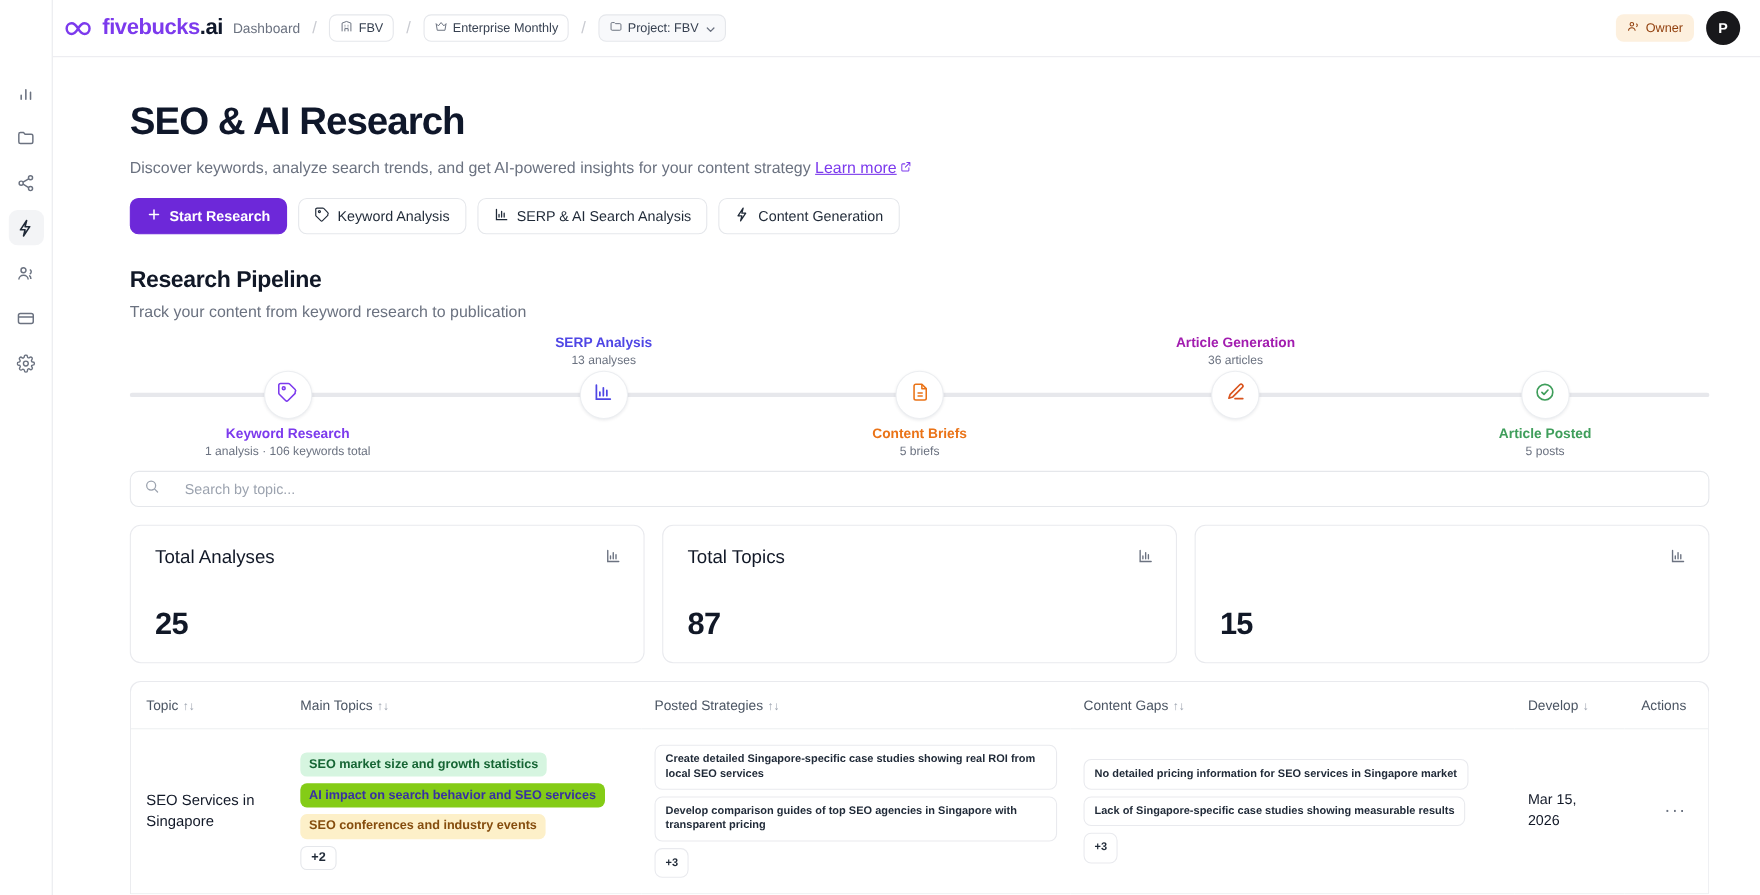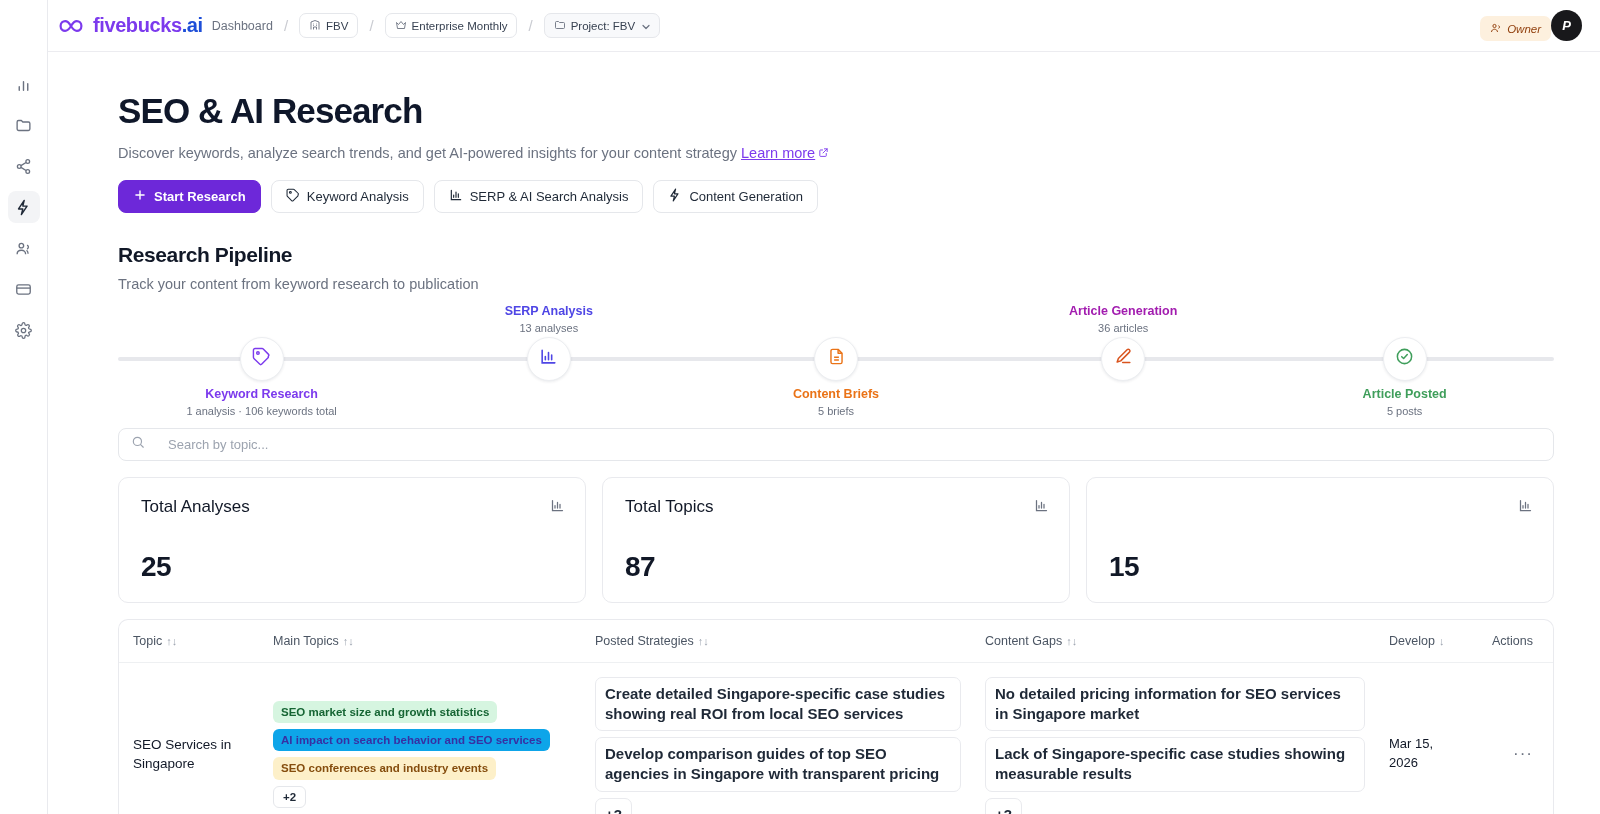--- a/index.html
+++ b/index.html
@@ -32,39 +32,39 @@
     position: absolute; left: 48px; top: 0; right: 0; height: 52px;
     background: #ffffff; border-bottom: 1px solid #ececf0;
     display: flex; align-items: center; padding: 0 18px 0 10px; z-index: 4;
   }
   #brand-wrap { display: flex; align-items: center; gap: 9px; }
   #infinity-icon { color: #7c3aed; display: flex; align-items: center; }
   #brand-name {
     font-size: 20px; font-weight: bold; letter-spacing: -0.4px;
   }
   .brand-purple { color: #7c3aed; }
-  .brand-dark { color: #1d4ed8; }
+  .brand-dark { color: #0f172a; }
   #crumb-dashboard {
     font-size: 12.5px; color: #6b7280; margin-left: 9px;
   }
   .crumb-sep {
     color: #c9cbd1; font-size: 15px; margin: 0 11px; font-weight: 300;
   }
   .chip {
     display: inline-flex; align-items: center; gap: 5px;
     height: 25px; padding: 0 9px;
     border: 1px solid #e5e7eb; border-radius: 7px;
     background: #fff; font-size: 11.5px; color: #374151;
     white-space: nowrap; cursor: pointer;
   }
   .chip svg { width: 12px; height: 12px; color: #6b7280; }
   .chip.soft { background: #f8f9fb; }
   .chip .caret { width: 10px; height: 10px; color: #9ca3af; }
   #topbar-right {
-    margin-left: auto; display: flex; align-items: flex-end;  font-style: italic;
+    margin-left: auto; display: flex; align-items: center; gap: 11px;
   }
   #owner-badge {
     display: inline-flex; align-items: center; gap: 5px;
     height: 25px; padding: 0 10px; border-radius: 7px;
     background: #fdf0de; color: #92400e; font-size: 11.5px; font-weight: 500;
     cursor: pointer;
   }
   #owner-badge svg { width: 12px; height: 12px; }
   #avatar {
     width: 31px; height: 31px; border-radius: 50%;
@@ -183,31 +183,31 @@
   .c-created { width: 100px; }
   .c-actions { width: 78px; }
   tbody td { padding: 14px 12px; vertical-align: middle; border-bottom: 1px solid #eef0f2; }
   .topic-name { font-size: 13.5px; color: #111827; line-height: 1.45; padding-left: 14px !important; }
   .tags { display: flex; flex-wrap: wrap; gap: 6px; align-items: flex-start; flex-direction: column; }
   .tag {
     font-size: 11.5px; font-weight: bold; padding: 4px 8px; border-radius: 6px;
     line-height: 1.25; display: inline-block;
   }
   .tag.green  { background: #d6f5e0; color: #166534; }
-  .tag.indigo { background: #0ea5e9; color: #3730a3; }
+  .tag.indigo { background: #84cc16; color: #3730a3; }
   .tag.amber  { background: #fdf0c9; color: #854d0e; }
   .more-pill {
     font-size: 11.5px; font-weight: bold; color: #1f2937;
     border: 1px solid #e5e7eb; border-radius: 6px; padding: 4px 9px;
     background: #fff; display: inline-block; cursor: pointer;
   }
   .boxlist { display: flex; flex-wrap: wrap; gap: 6px; }
   .boxitem {
     border: 1px solid #e9eaee; border-radius: 7px; background: #fff;
-    font-size: 15px; font-weight: bold; color: #1f2937;
+    font-size: 10px; font-weight: bold; color: #1f2937;
     padding: 6px 9px; line-height: 1.35; width: 100%;
   }
   .boxitem.auto { width: auto; }
   .created-cell { font-size: 13px; color: #111827; line-height: 1.45; }
   .actions-cell { text-align: right; padding-right: 22px !important; }
   .dots { color: #6b7280; font-size: 17px; letter-spacing: 1px; cursor: pointer; }
 </style>
 </head>
 <body>
 

